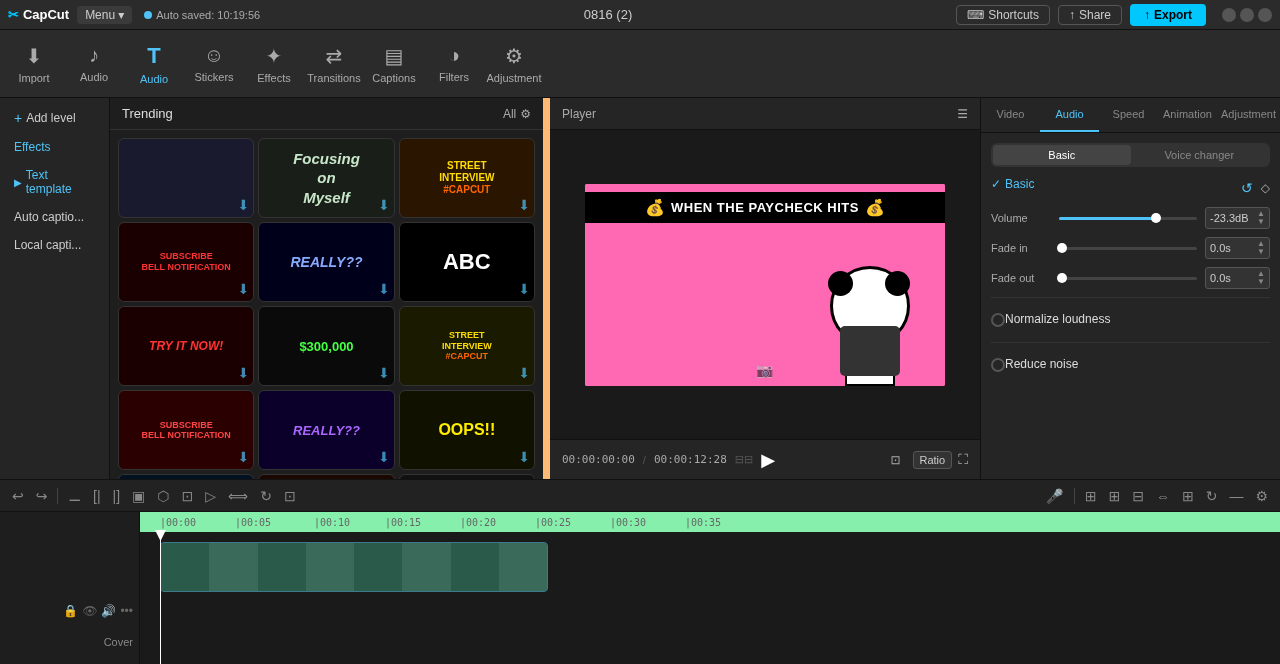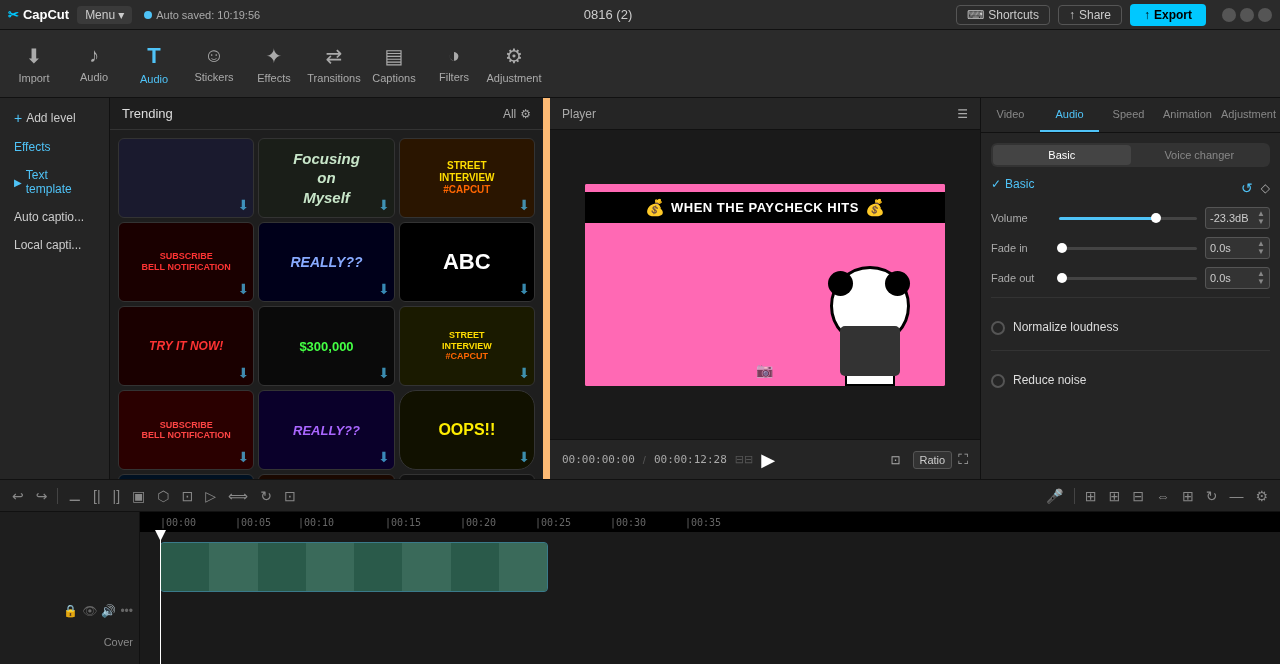--- a/index.html
+++ b/index.html
@@ -78,41 +78,41 @@
     .field-row { display: flex; align-items: center; margin-bottom: 8px; gap: 8px; }
     .field-label { color: #aaa; font-size: 11px; width: 60px; flex-shrink: 0; }
     .slider-container { flex: 1; display: flex; align-items: center; gap: 6px; }
     .slider { flex: 1; height: 3px; background: #444; border-radius: 2px; position: relative; }
     .slider-fill { height: 100%; background: #4fc3f7; border-radius: 2px; }
     .slider-thumb { width: 10px; height: 10px; border-radius: 50%; background: #fff; position: absolute; top: -3.5px; transform: translateX(-50%); cursor: pointer; }
     .value-input { background: #333; border: 1px solid #555; color: #ccc; width: 65px; text-align: right; padding: 2px 4px; border-radius: 3px; font-size: 11px; display: flex; align-items: center; justify-content: space-between; }
     .value-spinners { display: flex; flex-direction: column; }
     .spinner-btn { background: none; border: none; color: #888; cursor: pointer; font-size: 8px; line-height: 1; }
     .divider { height: 1px; background: #333; margin: 8px 0; }
-    .normalize-row { display: flex; align-items: flex-start; gap: 8px; padding: 6px 0; margin-top: 16px; }
+    .normalize-row { display: flex; align-items: flex-start; padding: 6px 0; }
     .checkbox-circle { width: 14px; height: 14px; border-radius: 50%; border: 2px solid #555; flex-shrink: 0; margin-top: 1px; cursor: pointer; }
     .normalize-text { }
     .normalize-title { color: #ddd; font-size: 12px; margin-bottom: 2px; }
     .normalize-desc { color: #888; font-size: 10px; line-height: 1.4; }
     .reset-btn { background: none; border: none; color: #4fc3f7; font-size: 14px; cursor: pointer; }
     .diamond-btn { background: none; border: none; color: #aaa; font-size: 12px; cursor: pointer; }
 
     
     .timeline { height: 185px; background: #1a1a1a; border-top: 1px solid #111; display: flex; flex-direction: column; }
     .timeline-toolbar { display: flex; align-items: center; height: 32px; padding: 0 8px; gap: 4px; border-bottom: 1px solid #111; background: #222; }
     .tl-btn { background: none; border: none; color: #888; cursor: pointer; font-size: 14px; padding: 2px 4px; border-radius: 3px; }
     .tl-separator { width: 1px; height: 16px; background: #444; margin: 0 2px; }
     .tl-right { margin-left: auto; display: flex; gap: 4px; align-items: center; }
     .timeline-body { display: flex; flex: 1; overflow: hidden; }
     .tl-sidebar { width: 140px; background: #1e1e1e; border-right: 1px solid #111; display: flex; align-items: flex-end; padding-bottom: 10px; flex-direction: column; justify-content: flex-end; }
     .tl-track-label { height: 50px; display: flex; align-items: center; justify-content: flex-end; padding-right: 6px; width: 100%; }
     .tl-track-icons { display: flex; gap: 4px; align-items: center; }
     .tl-icon-btn { background: none; border: none; color: #666; cursor: pointer; font-size: 12px; }
     .tl-main { flex: 1; overflow-x: auto; position: relative; }
-    .tl-ruler { height: 20px; background: #000000; display: flex; align-items: center; padding-left: 0; position: relative; }
+    .tl-ruler { height: 20px; background: #86efac; display: flex; align-items: center; padding-left: 0; position: relative; }
     .tl-tick { position: absolute; color: #666; font-size: 10px; font-family: monospace; }
     .tl-track-area { position: relative; height: calc(100% - 20px); }
     .tl-playhead { position: absolute; top: 0; left: 20px; width: 1px; background: #fff; height: 100%; z-index: 10; }
     .tl-playhead-head { position: absolute; top: -2px; left: -5px; width: 11px; height: 11px; background: #fff; clip-path: polygon(50% 100%, 0 0, 100% 0); }
     .video-clip { position: absolute; top: 10px; left: 20px; width: 388px; height: 50px; background: #2a5a6a; border-radius: 4px; border: 1px solid #3a7a8a; overflow: hidden; display: flex; flex-direction: column; }
     .clip-title { color: #fff; font-size: 10px; padding: 2px 4px; background: rgba(0,0,0,0.4); white-space: nowrap; }
     .clip-thumbnails { display: flex; flex: 1; overflow: hidden; }
     .clip-thumb { flex: 1; background: repeating-linear-gradient(45deg, #2a4a5a, #2a4a5a 4px, #3a6a7a 4px, #3a6a7a 8px); min-width: 40px; }
   </style>
 </head>
@@ -282,21 +282,21 @@
         </div>
         <span class="download-icon">⬇</span>
       </div>
       <div class="text-card" style="background:#0a002a;">
         <div style="text-align:center;">
           <div style="color:#aa66ff;font-size:13px;font-weight:900;font-style:italic;">REALLY??</div>
         </div>
         <span class="download-icon">⬇</span>
       </div>
 
-      <div class="text-card" style="background:#111100;border-radius:17px;">
+      <div class="text-card" style="background:#111100;">
         <div style="text-align:center;">
           <div style="color:#ffee00;font-size:16px;font-weight:900;">OOPS!!</div>
         </div>
         <span class="download-icon">⬇</span>
       </div>
       <div class="text-card" style="background:#001122;">
         
         
       </div>
       <div class="text-card" style="background:#1a0800;">
@@ -488,21 +488,21 @@
           <button class="tl-icon-btn">•••</button>
         </div>
       </div>
       <div style="color:#888;font-size:11px;padding-right:6px;padding-bottom:6px;">Cover</div>
     </div>
     <div class="tl-main">
 
       <div class="tl-ruler">
         <span class="tl-tick" style="left:20px;">|00:00</span>
         <span class="tl-tick" style="left:95px;">|00:05</span>
-        <span class="tl-tick" style="left:158px;">|00:10</span>
+        <span class="tl-tick" style="left:174px;">|00:10</span>
         <span class="tl-tick" style="left:245px;">|00:15</span>
         <span class="tl-tick" style="left:320px;">|00:20</span>
         <span class="tl-tick" style="left:395px;">|00:25</span>
         <span class="tl-tick" style="left:470px;">|00:30</span>
         <span class="tl-tick" style="left:545px;">|00:35</span>
       </div>
 
       <div class="tl-track-area">
         <div class="tl-playhead">
           <div class="tl-playhead-head"></div>

